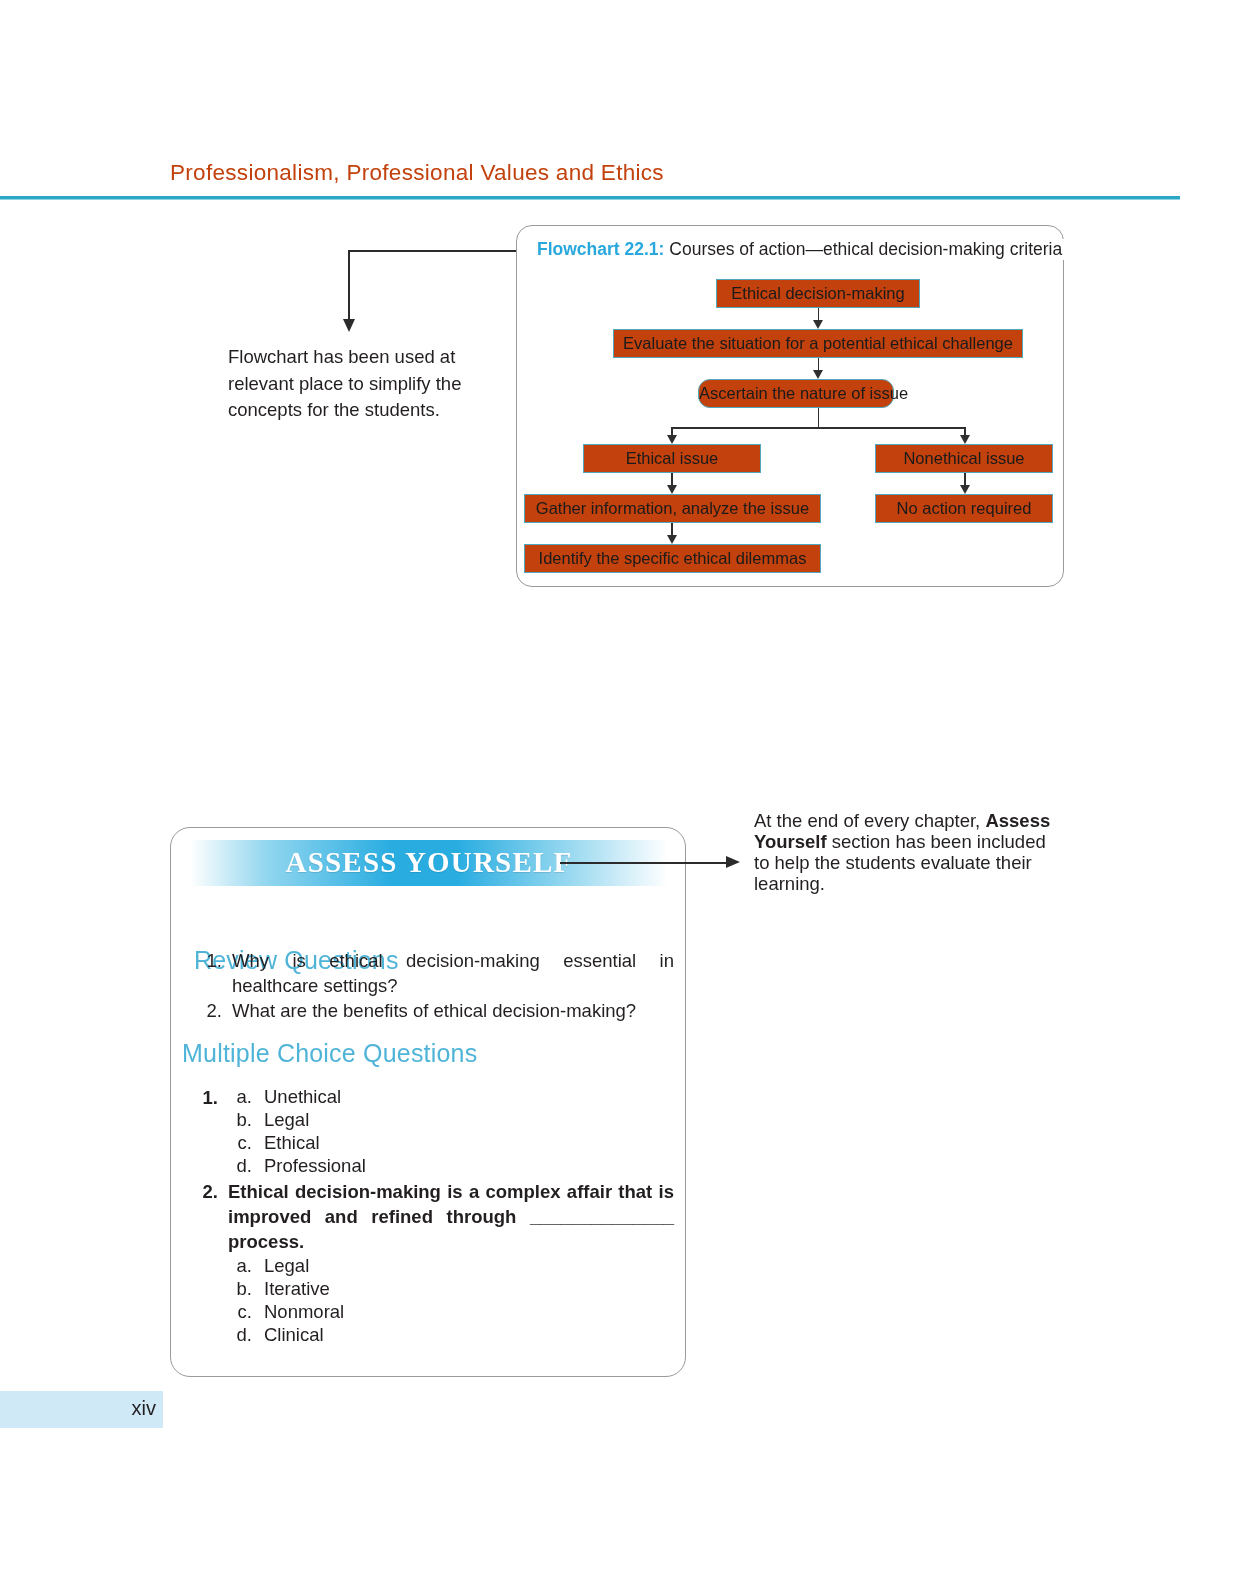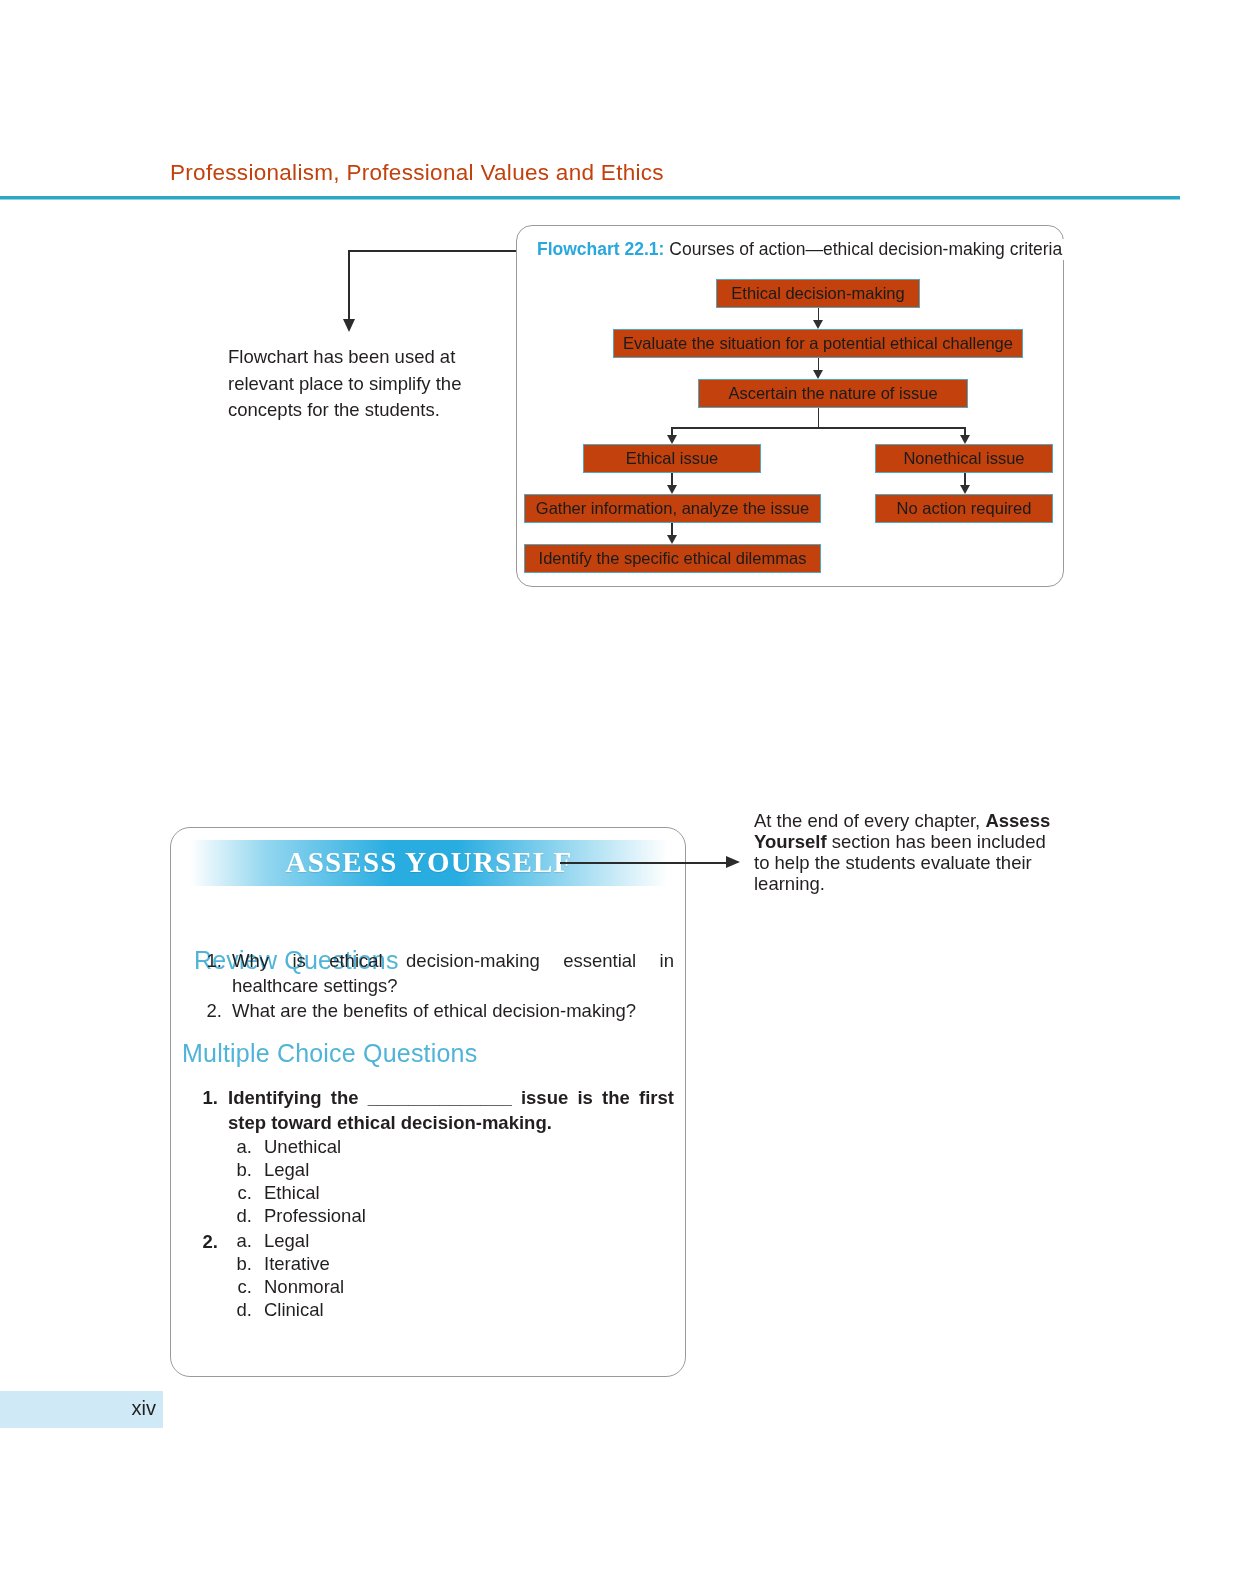--- a/index.html
+++ b/index.html
@@ -318,21 +318,21 @@
 
 <div id="flowchart-caption">
   <span class="fc-label">Flowchart 22.1:</span>
   <span>Courses of action—ethical decision-making criteria</span>
 </div>
 
 <div class="fc-box" style="left:716px; top:279px; width:204px;">Ethical decision-making</div>
 
 <div class="fc-box" style="left:613px; top:329px; width:410px;">Evaluate the situation for a potential ethical challenge</div>
 
-<div class="fc-box" style="left:698px; top:379px; width:270px;">Ascertain the nature of issue</div>
+<div class="fc-box" style="left:698px; top:379px; width:196px;border-radius:12px;">Ascertain the nature of issue</div>
 
 <div class="fc-box" style="left:583px; top:444px; width:178px;">Ethical issue</div>
 
 <div class="fc-box" style="left:875px; top:444px; width:178px;">Nonethical issue</div>
 
 <div class="fc-box" style="left:524px; top:494px; width:297px;">Gather information, analyze the issue</div>
 
 <div class="fc-box" style="left:875px; top:494px; width:178px;">No action required</div>
 
 <div class="fc-box" style="left:524px; top:544px; width:297px;">Identify the specific ethical dilemmas</div>
@@ -374,21 +374,20 @@
     <span class="q-num">2.</span>
     <span class="q-text">What are the benefits of ethical decision-making?</span>
   </li>
 </ul>
 
 <div class="section-heading" id="heading-mcq">Multiple Choice Questions</div>
 
 <ul class="q-list" id="mcq-list">
   <li class="q-item">
     <span class="q-num">1.</span>
-    <span class="q-text">Identifying the ______________ issue is the first step toward ethical decision-making.</span>
     <ul class="opt-list">
       <li class="opt-item">
         <span class="opt-letter">a.</span>
         <span>Unethical</span>
       </li>
       <li class="opt-item">
         <span class="opt-letter">b.</span>
         <span>Legal</span>
       </li>
       <li class="opt-item">
@@ -396,20 +395,21 @@
         <span>Ethical</span>
       </li>
       <li class="opt-item">
         <span class="opt-letter">d.</span>
         <span>Professional</span>
       </li>
     </ul>
   </li>
   <li class="q-item">
     <span class="q-num">2.</span>
+    <span class="q-text">Ethical decision-making is a complex affair that is improved and refined through ______________ process.</span>
     <ul class="opt-list">
       <li class="opt-item">
         <span class="opt-letter">a.</span>
         <span>Legal</span>
       </li>
       <li class="opt-item">
         <span class="opt-letter">b.</span>
         <span>Iterative</span>
       </li>
       <li class="opt-item">

